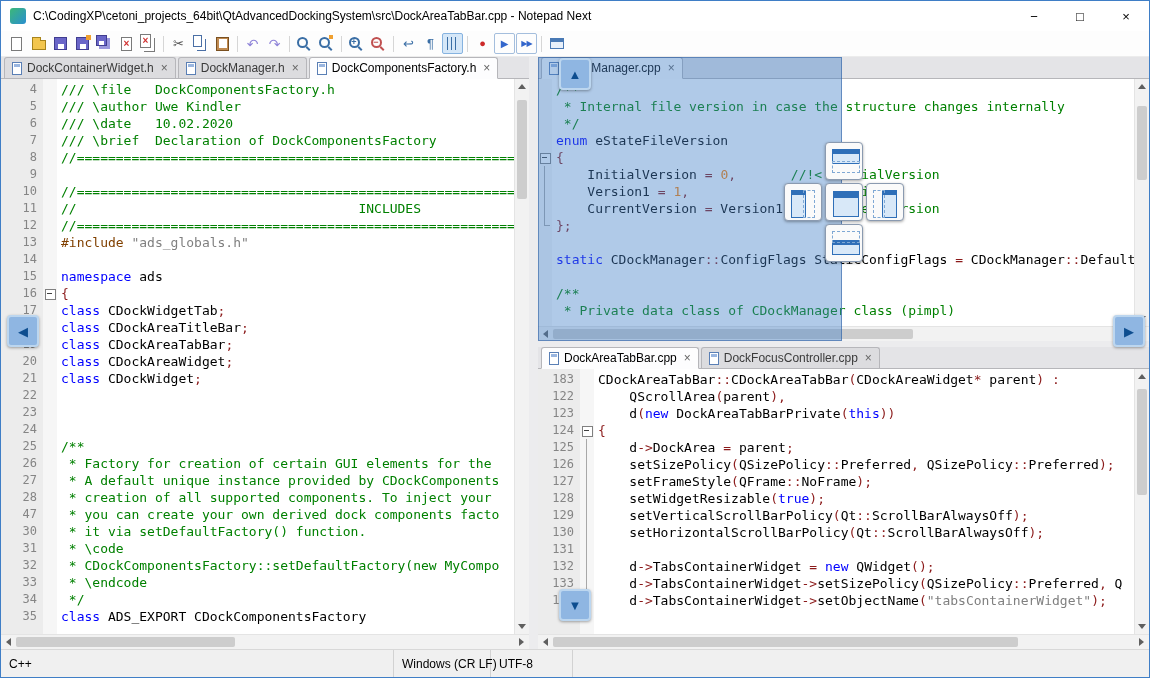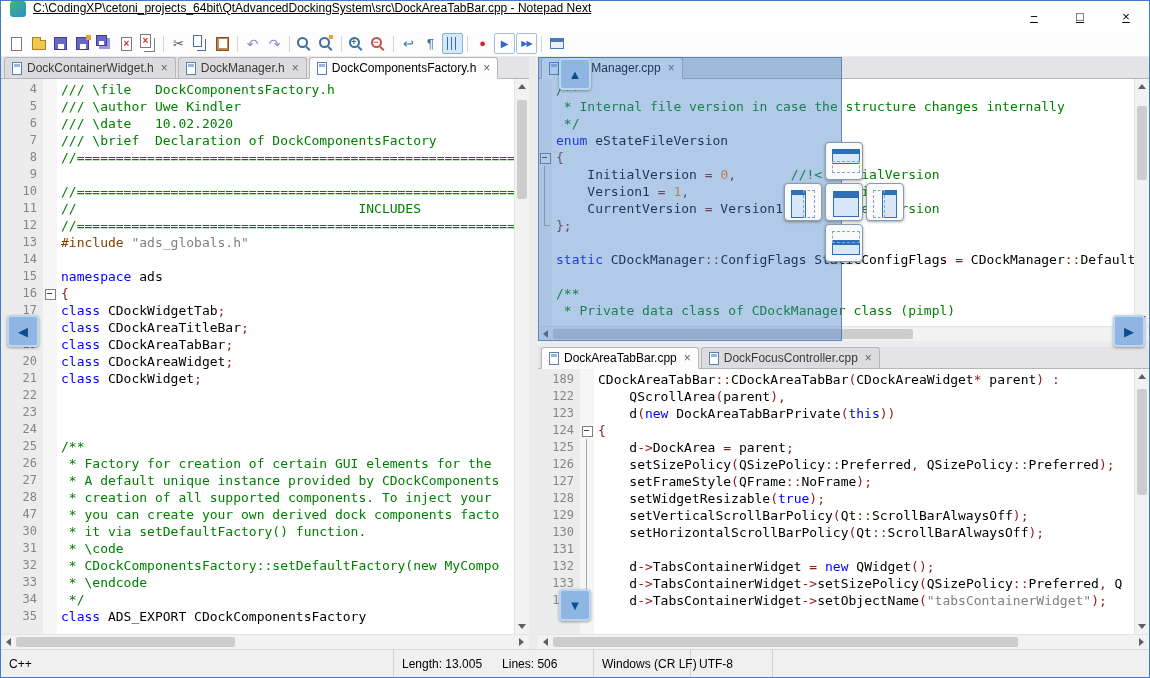--- a/index.html
+++ b/index.html
@@ -1,20 +1,20 @@
 <!DOCTYPE html>
 <html><head>
 <meta charset="utf-8">
 <style>
   * { margin:0; padding:0; box-sizing:border-box; }
   html,body { width:1150px; height:678px; overflow:hidden; font-family:"Liberation Sans",sans-serif; }
   .window { width:1150px; height:678px; border:1px solid #3f7ec6; background:#fff; display:flex; flex-direction:column; position:relative; }
 
   
-  .titlebar { height:30px; background:#fff; display:flex; align-items:flex-start; flex:0 0 auto;text-decoration:underline; }
+  .titlebar { height:30px; background:#fff; display:flex; align-items:center; flex:0 0 auto; }
   .app-icon { width:16px; height:16px; margin:0 7px 0 9px; border-radius:3px;
               background:linear-gradient(135deg,#3cb878 0%,#2a8fd0 100%); }
   .title { font-size:12px; color:#000; white-space:nowrap; }
   .win-controls { margin-left:auto; display:flex; height:100%; }
   .win-btn { width:46px; height:100%; border:none; background:transparent; font-family:inherit;
              font-size:13px; color:#000; display:flex; align-items:center; justify-content:center; }
 
   
   .menubar { height:24px; background:#fff; display:flex; align-items:center; padding-left:4px; flex:0 0 auto; }
   .menu-item { padding:3px 8px; font-size:12.5px; color:#000; }
@@ -394,21 +394,21 @@
             </div>
             <div class="tab">
               <span class="file-icon"></span>
               <span class="tab-label">DockFocusController.cpp</span>
               <span class="tab-close">×</span>
             </div>
           </div>
           <div class="editor-wrap">
             <div class="editor-main">
               <div class="gutter">
-                <div class="num">189</div>
+                <div class="num">183</div>
                 <div class="num">122</div>
                 <div class="num">123</div>
                 <div class="num">124</div>
                 <div class="num">125</div>
                 <div class="num">126</div>
                 <div class="num">127</div>
                 <div class="num">128</div>
                 <div class="num">129</div>
                 <div class="num">130</div>
                 <div class="num">131</div>
@@ -476,24 +476,20 @@
         <div class="edge-ind" style="left: 1112px; top: 258px;">
           <span>▶</span>
         </div>
       </div>
   </div>
 
   <div class="statusbar">
     <div class="scell sc-lang">
       <span>C++</span>
     </div>
-    <div class="scell sc-doc">
-      <span>Length: 13.005</span>
-      <span>Lines: 506</span>
-    </div>
     <div class="scell sc-eol">
       <span>Windows (CR LF)</span>
     </div>
     <div class="scell sc-enc">
       <span>UTF-8</span>
     </div>
     <div class="scell sc-fill"></div>
   </div>
 
 </div>

